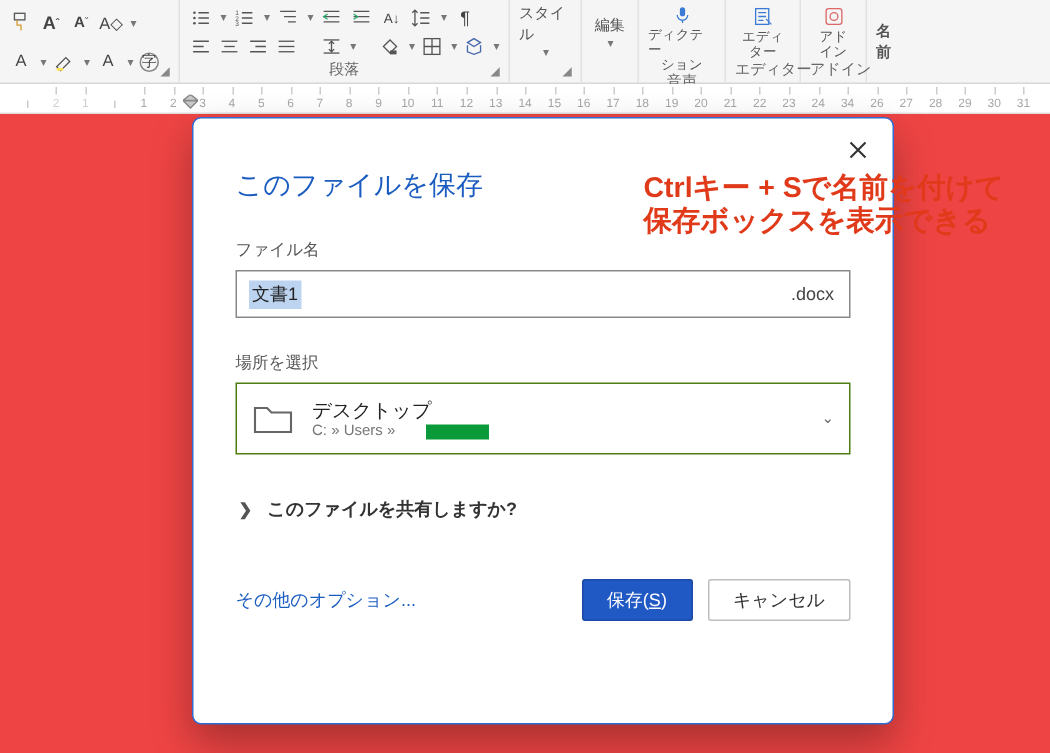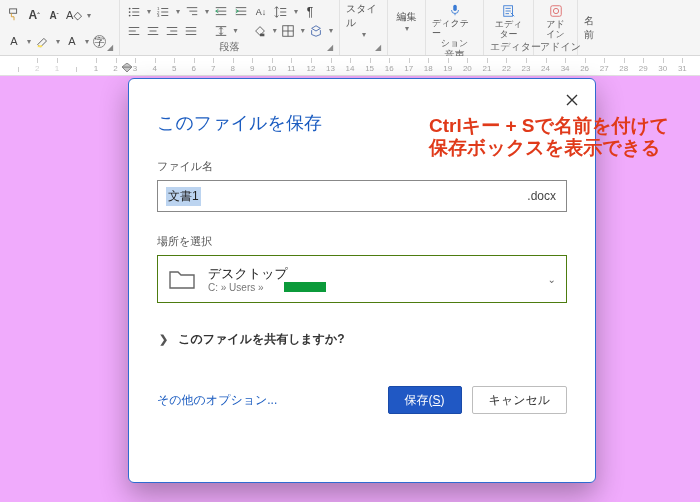--- a/index.html
+++ b/index.html
@@ -85,21 +85,21 @@
     left: 122px;
     bottom: 2px;
     width: 10px;
     height: 10px;
   }
 
   
   .doc-area {
     position: relative;
     height: calc(502px - 56px - 20px);
-    background: #f0abfc;
+    background: #ef4444;
   }
 
   
   .dialog {
     position: absolute;
     left: 128px;
     top: 2px;
     width: 468px;
     height: 405px;
     background: #fff;
@@ -158,21 +158,21 @@
     padding: 0 10px;
     gap: 12px;
     margin-bottom: 28px;
     cursor: pointer;
   }
   .folder-icon {
     width: 28px; height: 22px;
   }
   .loc-text { flex: 1; }
   .loc-name { font-size: 13px; color: #222; line-height: 16px; }
-  .loc-path { font-size: 10px; color: #777; display: flex; align-items: flex-start; gap: 20px; }
+  .loc-path { font-size: 10px; color: #777; display: flex; align-items: flex-end; gap: 20px; }
   .loc-path .redact { display: inline-block; width: 42px; height: 10px; background: #0b9a3a; }
   .loc-caret { font-size: 10px; color: #666; }
 
   .share-row {
     display: flex;
     align-items: center;
     gap: 10px;
     font-size: 12px;
     font-weight: 600;
     color: #333;
@@ -449,21 +449,21 @@
             <rect x="2" y="2" width="12" height="12" rx="2" fill="none" stroke="#d66"></rect>
             <circle cx="8" cy="8" r="3" fill="none" stroke="#d66"></circle>
           </svg>
         </span>
       <span style="font-size:9px;line-height:10px">アド</span>
       <span style="font-size:9px;line-height:10px">イン</span>
     </div>
     <div class="label">アドイン</div>
   </div>
 
-  <div class="group" style="width:30px; border-right:none;">
+  <div class="group" style="width:30px; border-right:none;font-weight:bold;">
     <div class="icons" style="justify-content:center;">
       <span style="font-size:10px">名前</span>
     </div>
   </div>
 </div>
 
 <div class="ruler">
   <span class="tick faded"></span>
   <span class="tick faded">2</span>
   <span class="tick faded">1</span>

